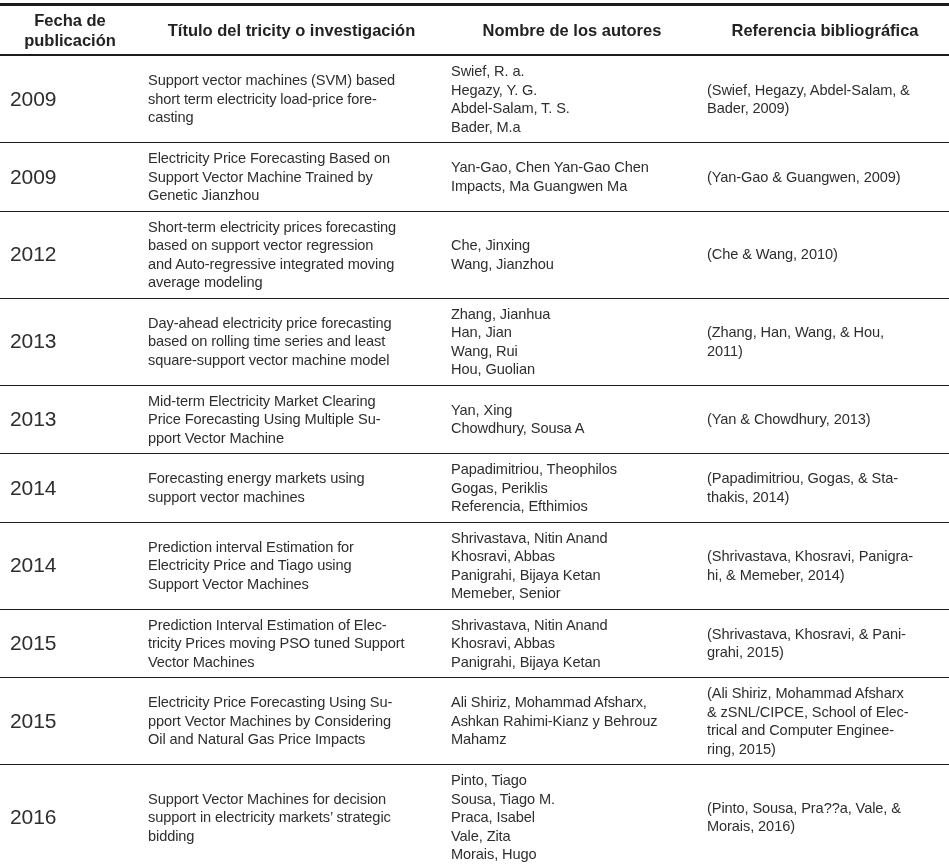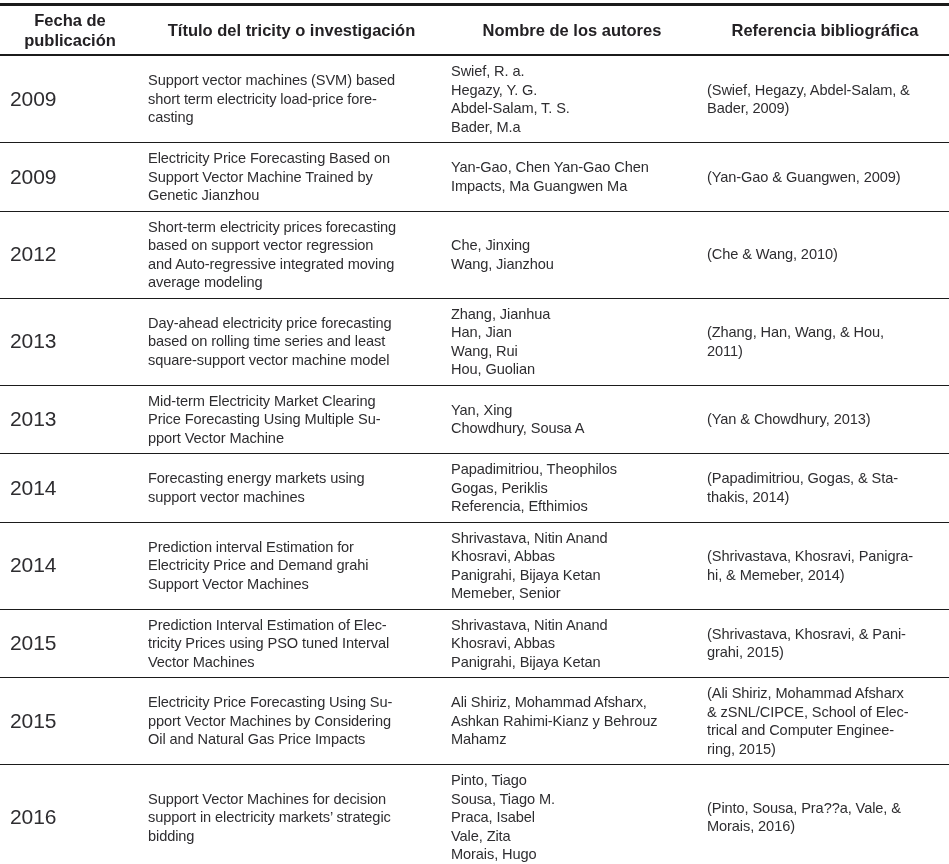--- a/index.html
+++ b/index.html
@@ -139,33 +139,33 @@
 support vector machines</td>
         <td class="authors-cell">Papadimitriou, Theophilos
 Gogas, Periklis
 Referencia, Efthimios</td>
         <td class="ref-cell">(Papadimitriou, Gogas, &amp; Sta-
 thakis, 2014)</td>
       </tr>
       <tr>
         <td class="year-cell">2014</td>
         <td class="title-cell">Prediction interval Estimation for
-Electricity Price and Demand grahi
+Electricity Price and Tiago using
 Support Vector Machines</td>
         <td class="authors-cell">Shrivastava, Nitin Anand
 Khosravi, Abbas
 Panigrahi, Bijaya Ketan
 Memeber, Senior</td>
         <td class="ref-cell">(Shrivastava, Khosravi, Panigra-
 hi, &amp; Memeber, 2014)</td>
       </tr>
       <tr>
         <td class="year-cell">2015</td>
         <td class="title-cell">Prediction Interval Estimation of Elec-
-tricity Prices using PSO tuned Interval
+tricity Prices moving PSO tuned Support
 Vector Machines</td>
         <td class="authors-cell">Shrivastava, Nitin Anand
 Khosravi, Abbas
 Panigrahi, Bijaya Ketan</td>
         <td class="ref-cell">(Shrivastava, Khosravi, &amp; Pani-
 grahi, 2015)</td>
       </tr>
       <tr>
         <td class="year-cell">2015</td>
         <td class="title-cell">Electricity Price Forecasting Using Su-

